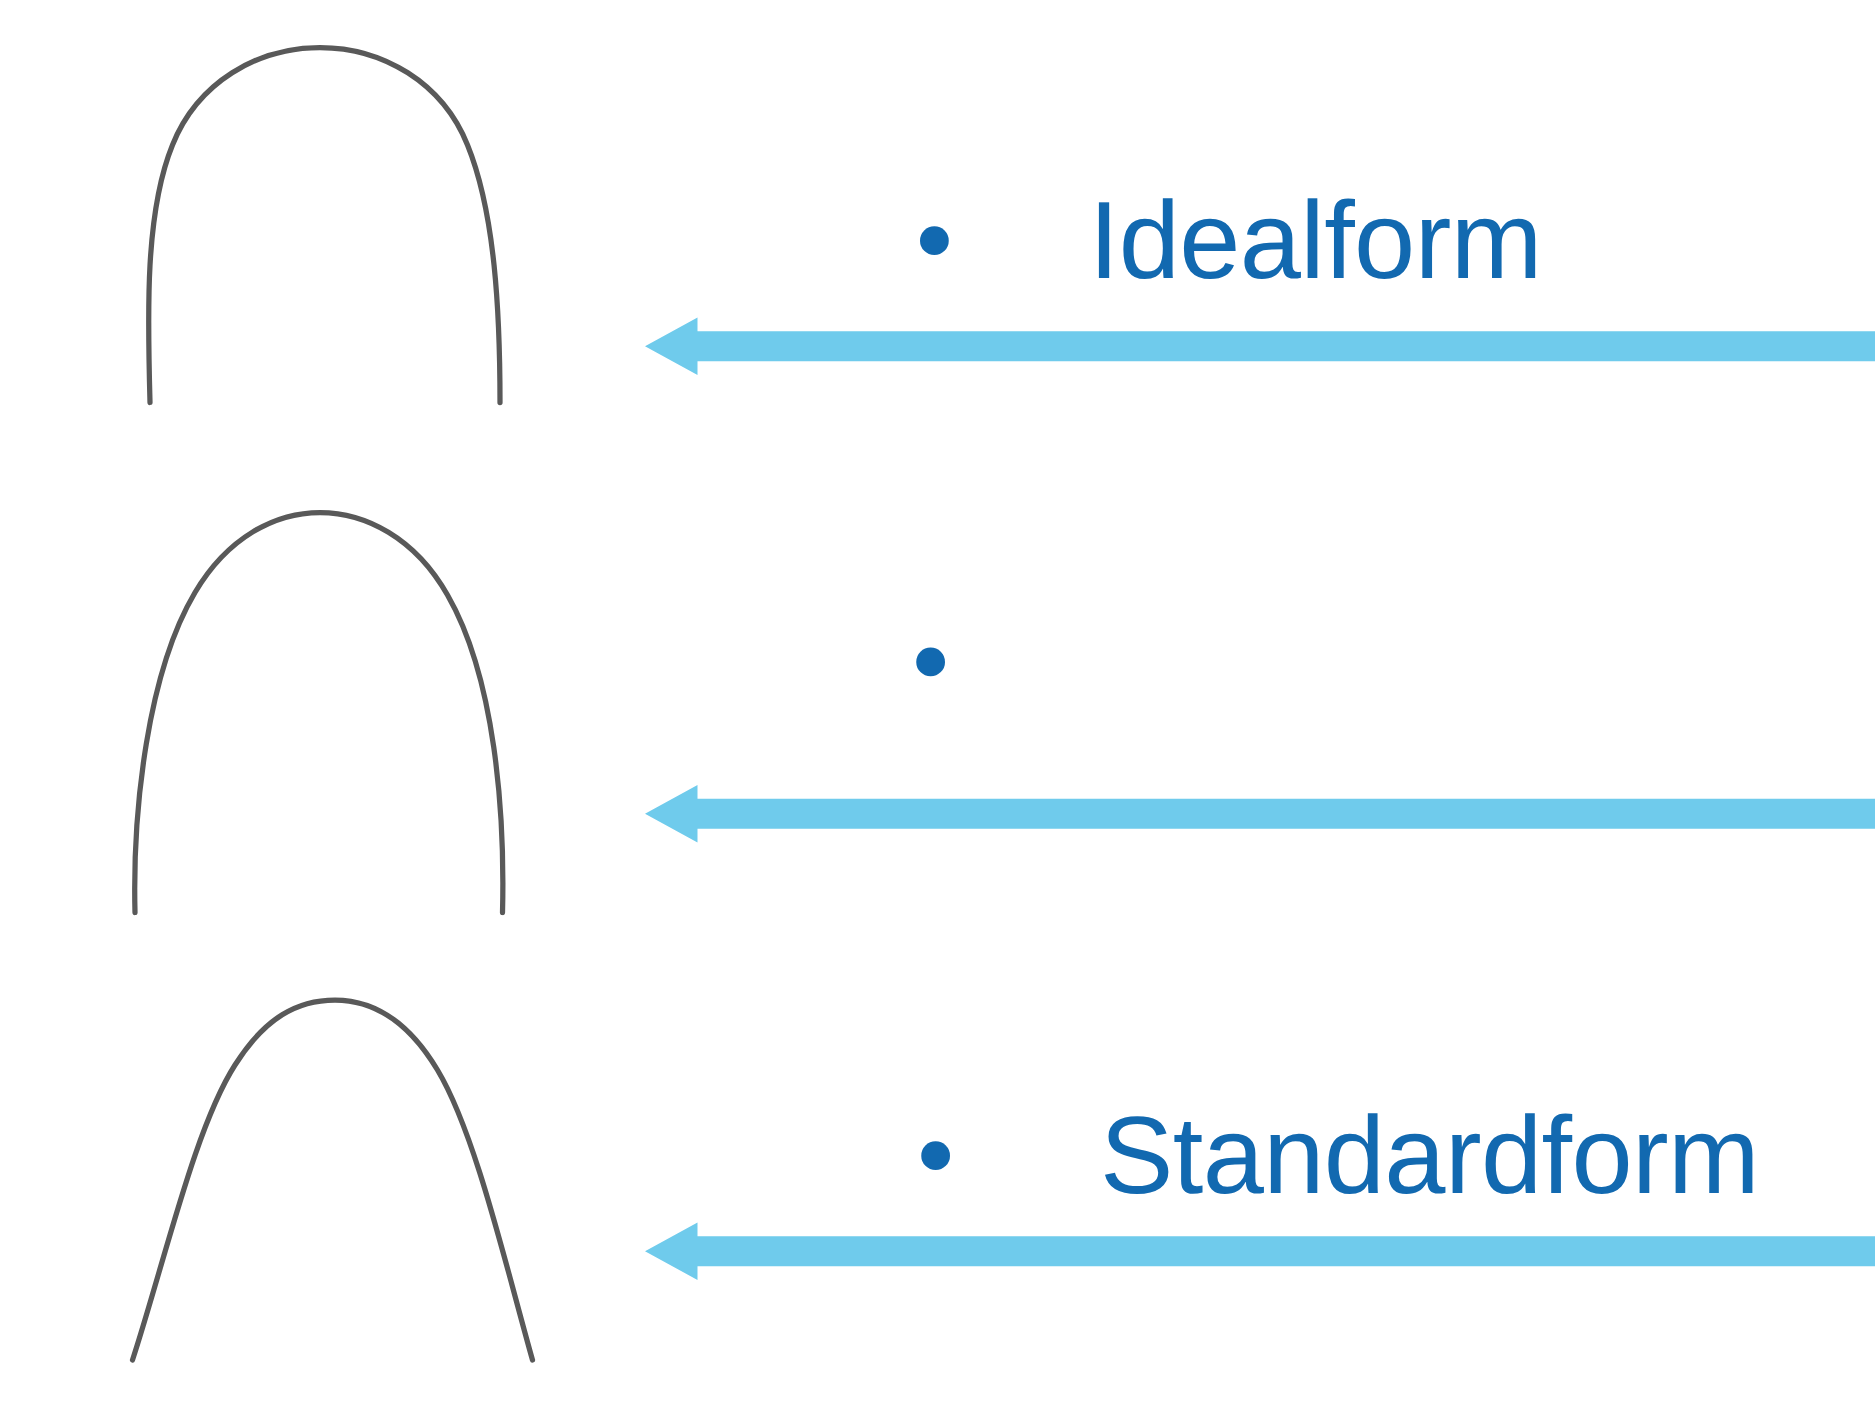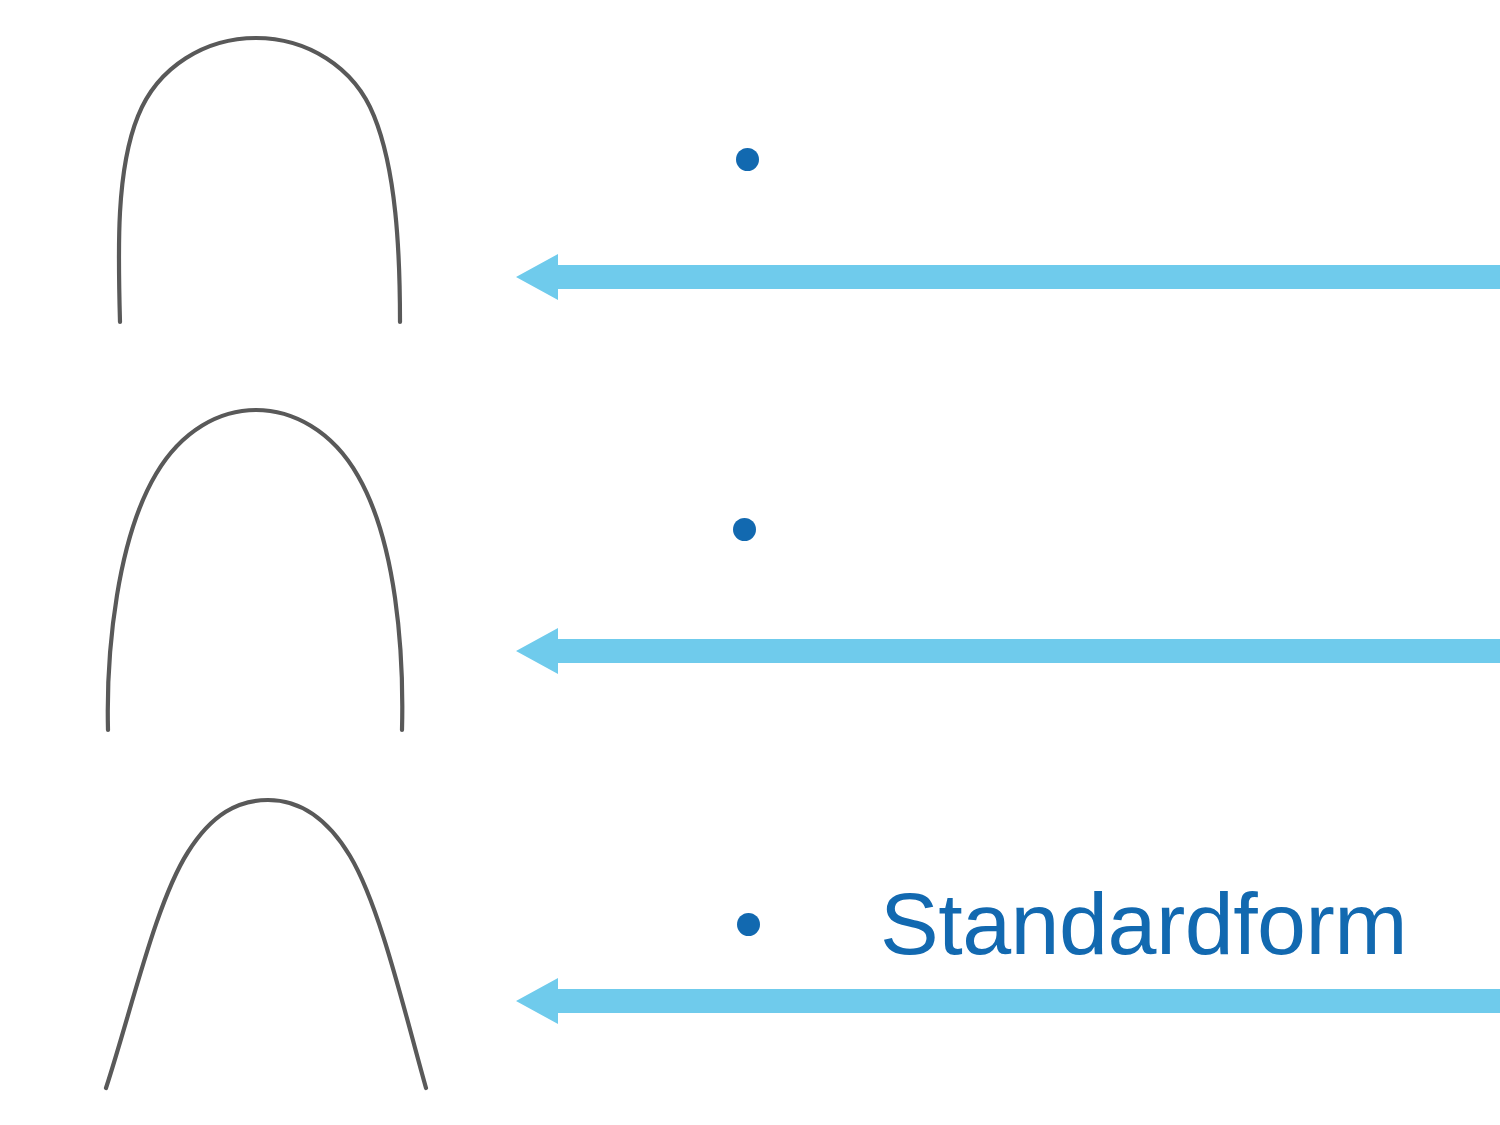--- a/index.html
+++ b/index.html
@@ -106,20 +106,21 @@
 
   <div class="arrow" id="arrow-row-1">
     <svg viewBox="0 0 990 50" preserveAspectRatio="none">
       <polygon fill="#6fcbec" points="0,25 42,2 42,13 990,13 990,37 42,37 42,48"></polygon>
     </svg>
   </div>
 
   <div class="bullet-item" id="item-row-1">
     <span class="bullet-dot"></span>
     <span class="gap-1"></span>
+    <span class="bullet-label">Idealform</span>
   </div>
 
   <div class="archwire-cell" id="arch-row-2">
     <svg viewBox="0 0 420 348" preserveAspectRatio="none">
       <path class="wire-path" d="M 48 332
                C 46 250, 58 140, 96 76
                C 122 32, 160 12, 196 12
                C 232 12, 272 32, 298 78
                C 336 144, 344 252, 342 332"></path>
     </svg>

